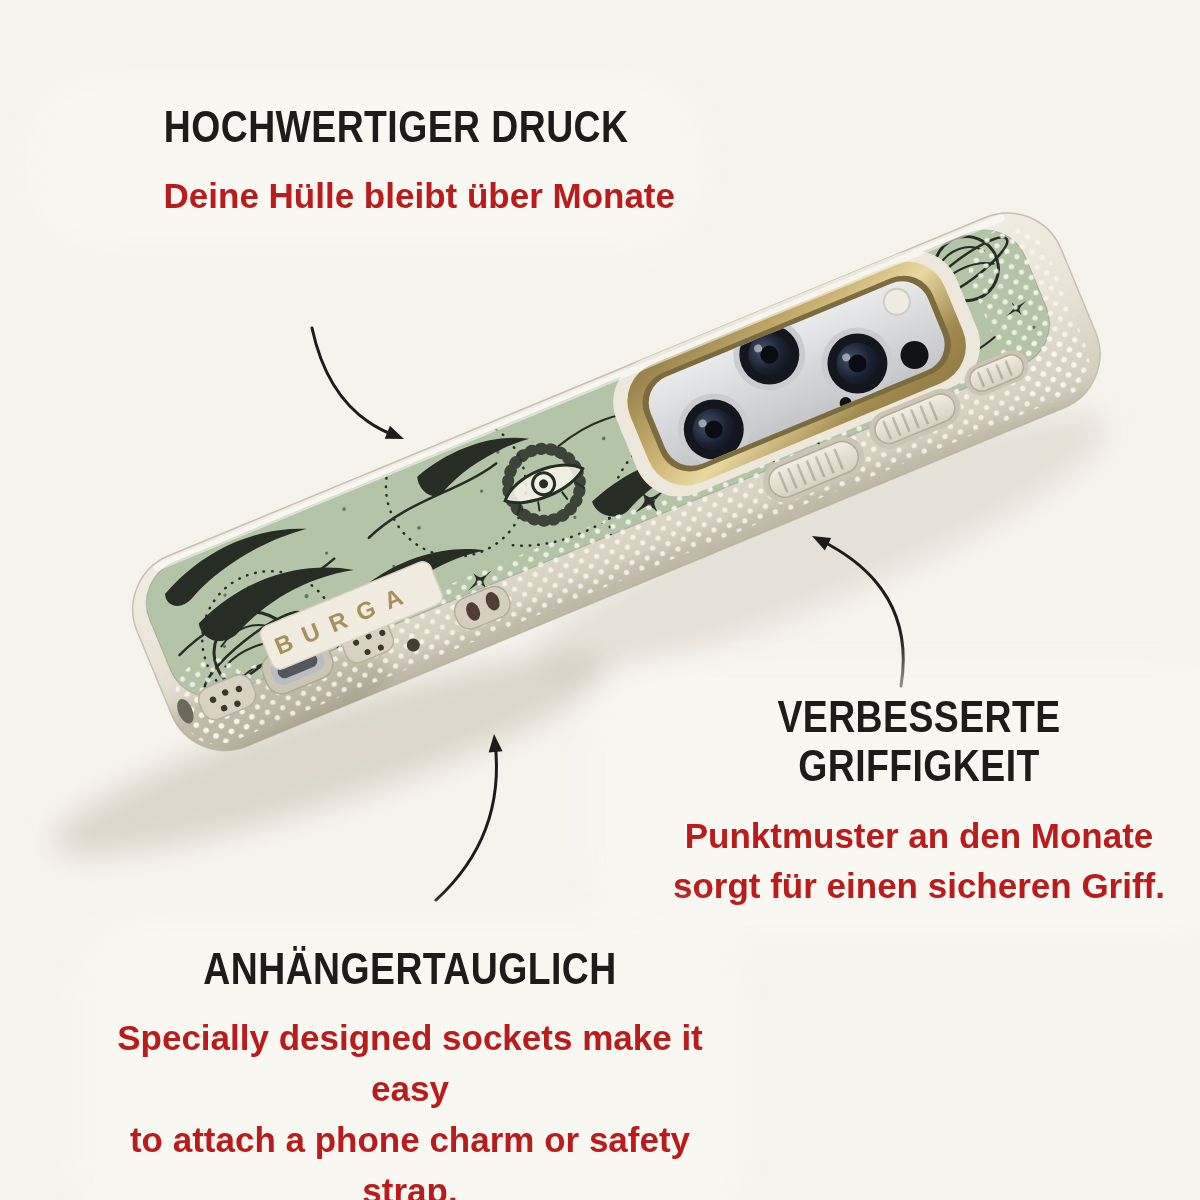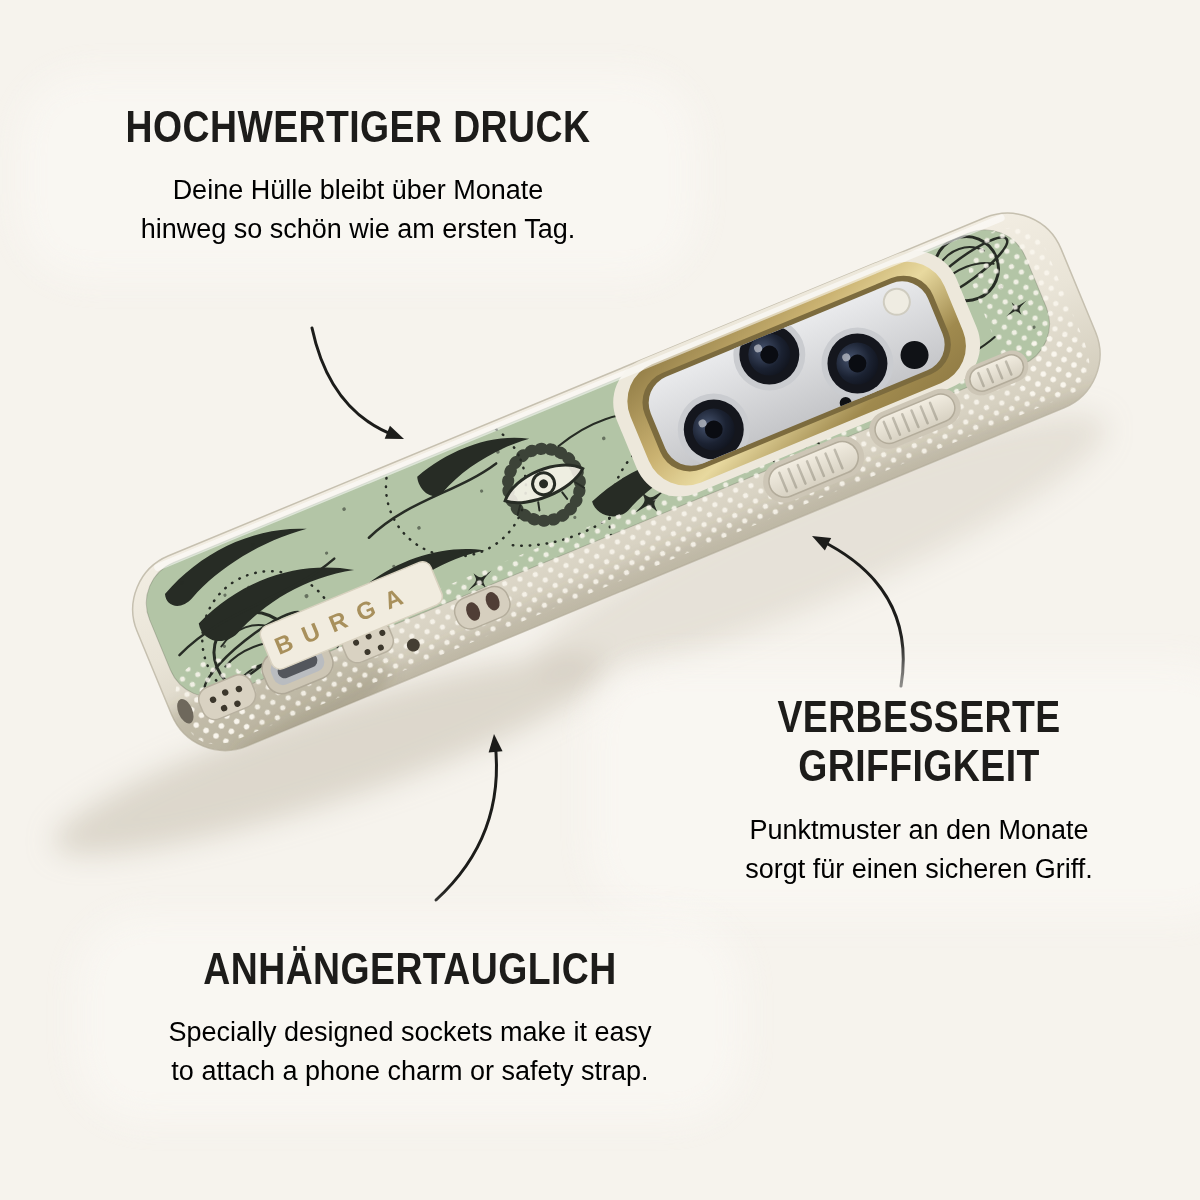--- a/index.html
+++ b/index.html
@@ -4,22 +4,22 @@
 <style>
   html,body{margin:0;padding:0;}
   body{width:1200px;height:1200px;overflow:hidden;font-family:"Liberation Sans",sans-serif;}
   #canvas{position:relative;width:1200px;height:1200px;background:#f6f3ed;}
   .callout{position:absolute;text-align:center;color:#1d1c1a;
            background:rgba(252,250,246,.55);
            box-shadow:0 0 34px 30px rgba(252,250,246,.55);
            border-radius:40px;}
   .callout h2{font-size:44px;line-height:1.12;font-weight:700;letter-spacing:.5px;
               margin:0 0 20px 0;transform:scaleX(.85);}
-  .callout p{font-size:27px;line-height:1.45;font-weight:400;margin:0;color:#000000;}
-  #callout-print{left:48px;top:102px;width:620px;}
+  .callout p{font-size:35px;line-height:1.45;font-weight:700;margin:0;color:#b91c1c;}
+  #callout-print{left:55px;top:102px;width:620px;text-align:right;}
   #callout-grip{left:619px;top:692px;width:600px;}
   #callout-charm{left:105px;top:944px;width:610px;}
   #scene{position:absolute;left:0;top:0;width:1200px;height:1200px;}
 </style>
 </head>
 <body>
 
 <div id="canvas">
 
   <svg id="scene" viewBox="0 0 1200 1200">
@@ -276,21 +276,20 @@
       <g>
         <path d="M436,900 Q506,836 495,742"></path>
         <polygon points="0,0 -18,-7 -18,7" fill="#1c1c1a" stroke="none" transform="translate(494,734) rotate(-95)"></polygon>
       </g>
     </g>
   </svg>
 
   <div class="callout" id="callout-print">
     <h2>HOCHWERTIGER DRUCK</h2>
     <p>Deine Hülle bleibt über Monate</p>
-    <p>hinweg so schön wie am ersten Tag.</p>
   </div>
 
   <div class="callout" id="callout-grip">
     <h2>VERBESSERTE GRIFFIGKEIT</h2>
     <p>Punktmuster an den Monate</p>
     <p>sorgt für einen sicheren Griff.</p>
   </div>
 
   <div class="callout" id="callout-charm">
     <h2>ANHÄNGERTAUGLICH</h2>

